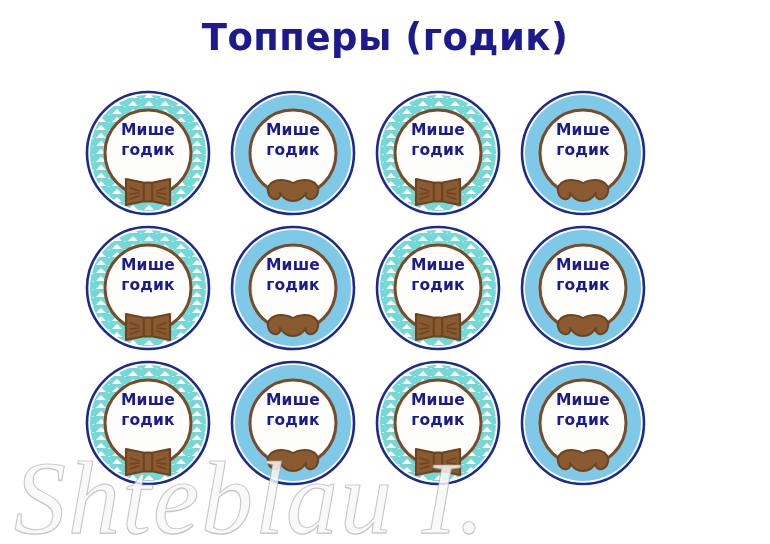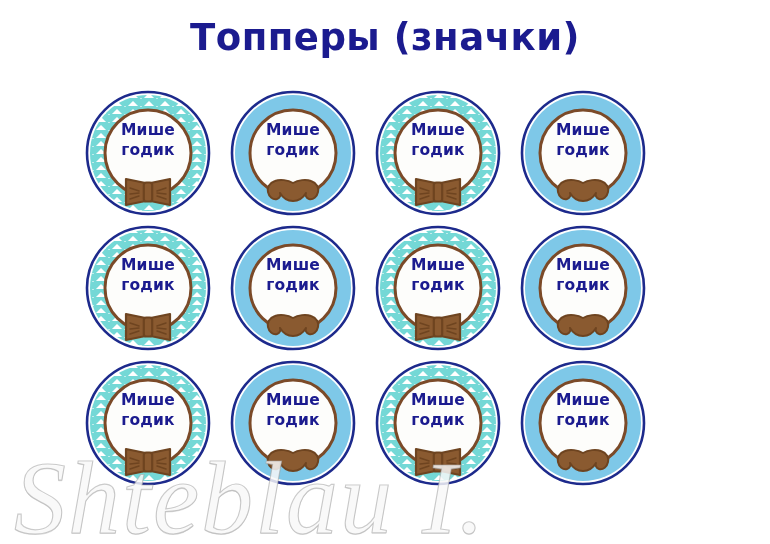--- a/index.html
+++ b/index.html
@@ -82,21 +82,21 @@
     text-shadow: 0 1px 0 rgba(120,120,120,0.22);
     letter-spacing: 2px;
     white-space: nowrap;
     pointer-events: none;
     user-select: none;
   }
 </style>
 </head>
 <body>
 
-<div id="page-title">Топперы (значки)</div>
+<div id="page-title">Топперы (годик)</div>
 
 <div id="badge-grid">
     <div class="badge">
   <svg viewBox="0 0 126 126" xmlns="http://www.w3.org/2000/svg">
     <defs>
       <pattern id="chev1" width="16" height="8" patternUnits="userSpaceOnUse">
         <rect width="16" height="8" fill="#ffffff"></rect>
         <path d="M -8 8 L 0 0 L 8 8 L 16 0 L 24 8" fill="none" stroke="#74d8d6" stroke-width="4.2"></path>
         <path d="M -8 4 L 0 -4 L 8 4 L 16 -4 L 24 4" fill="none" stroke="#74d8d6" stroke-width="4.2"></path>
       </pattern>

